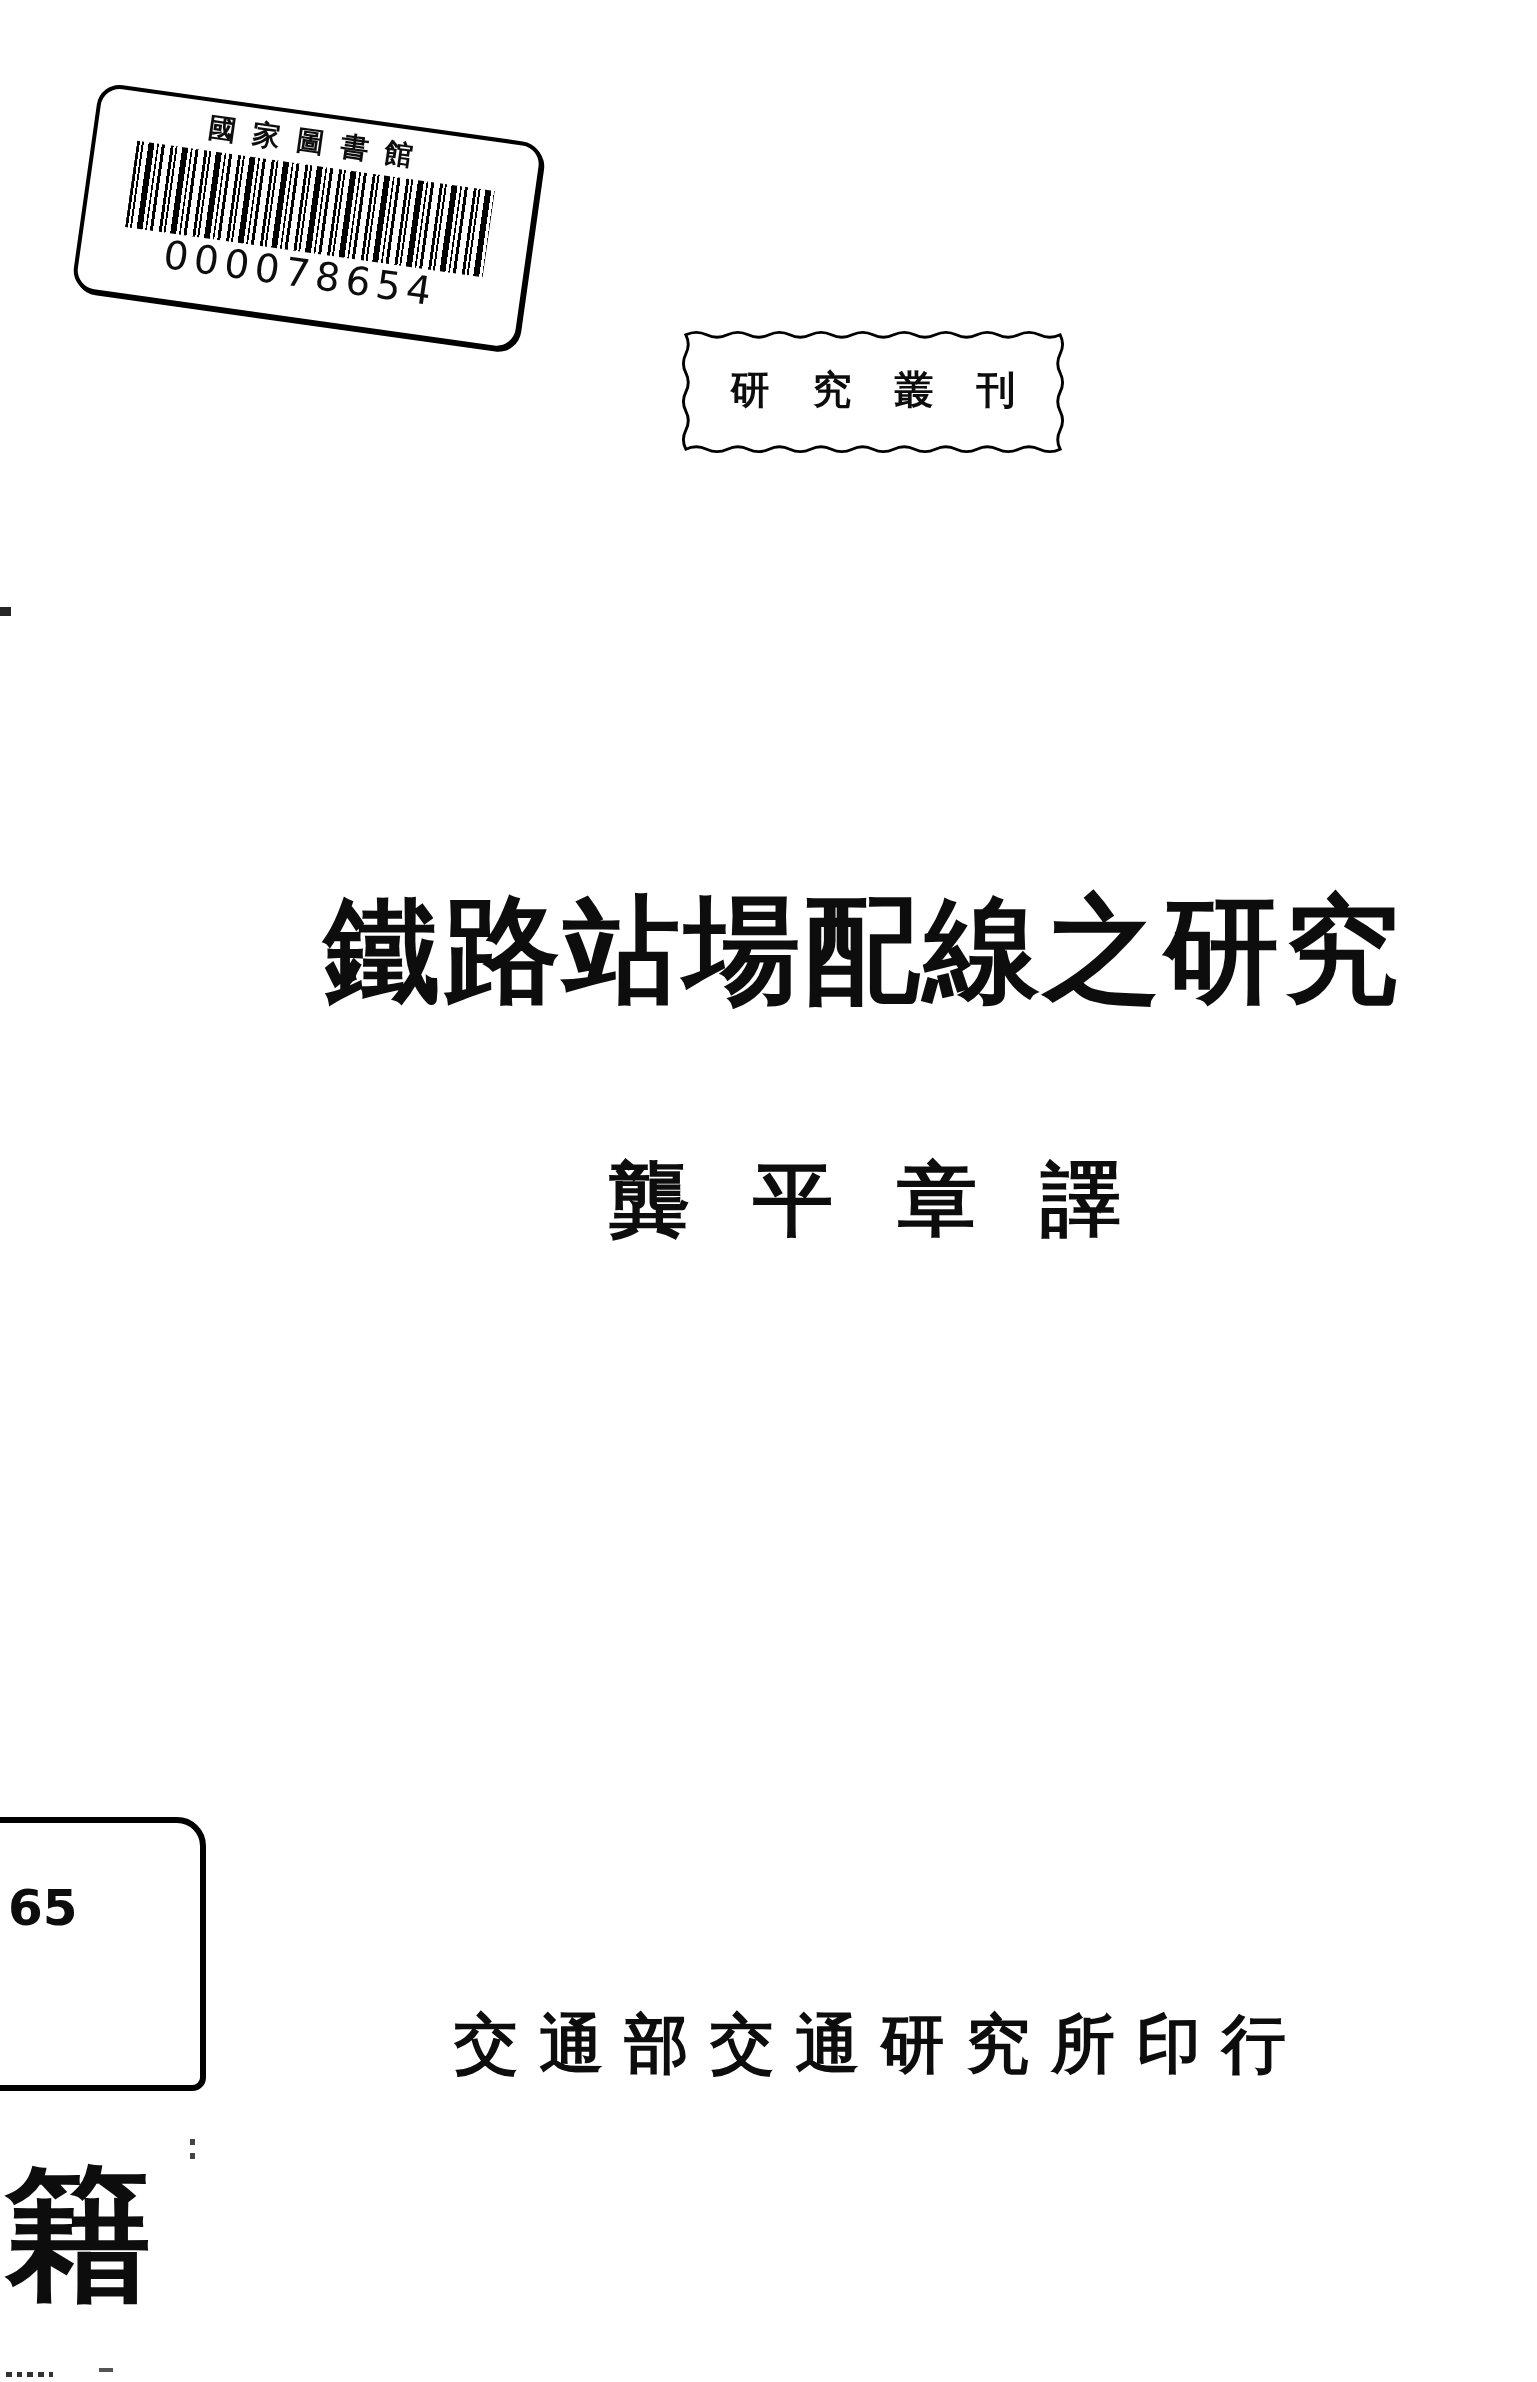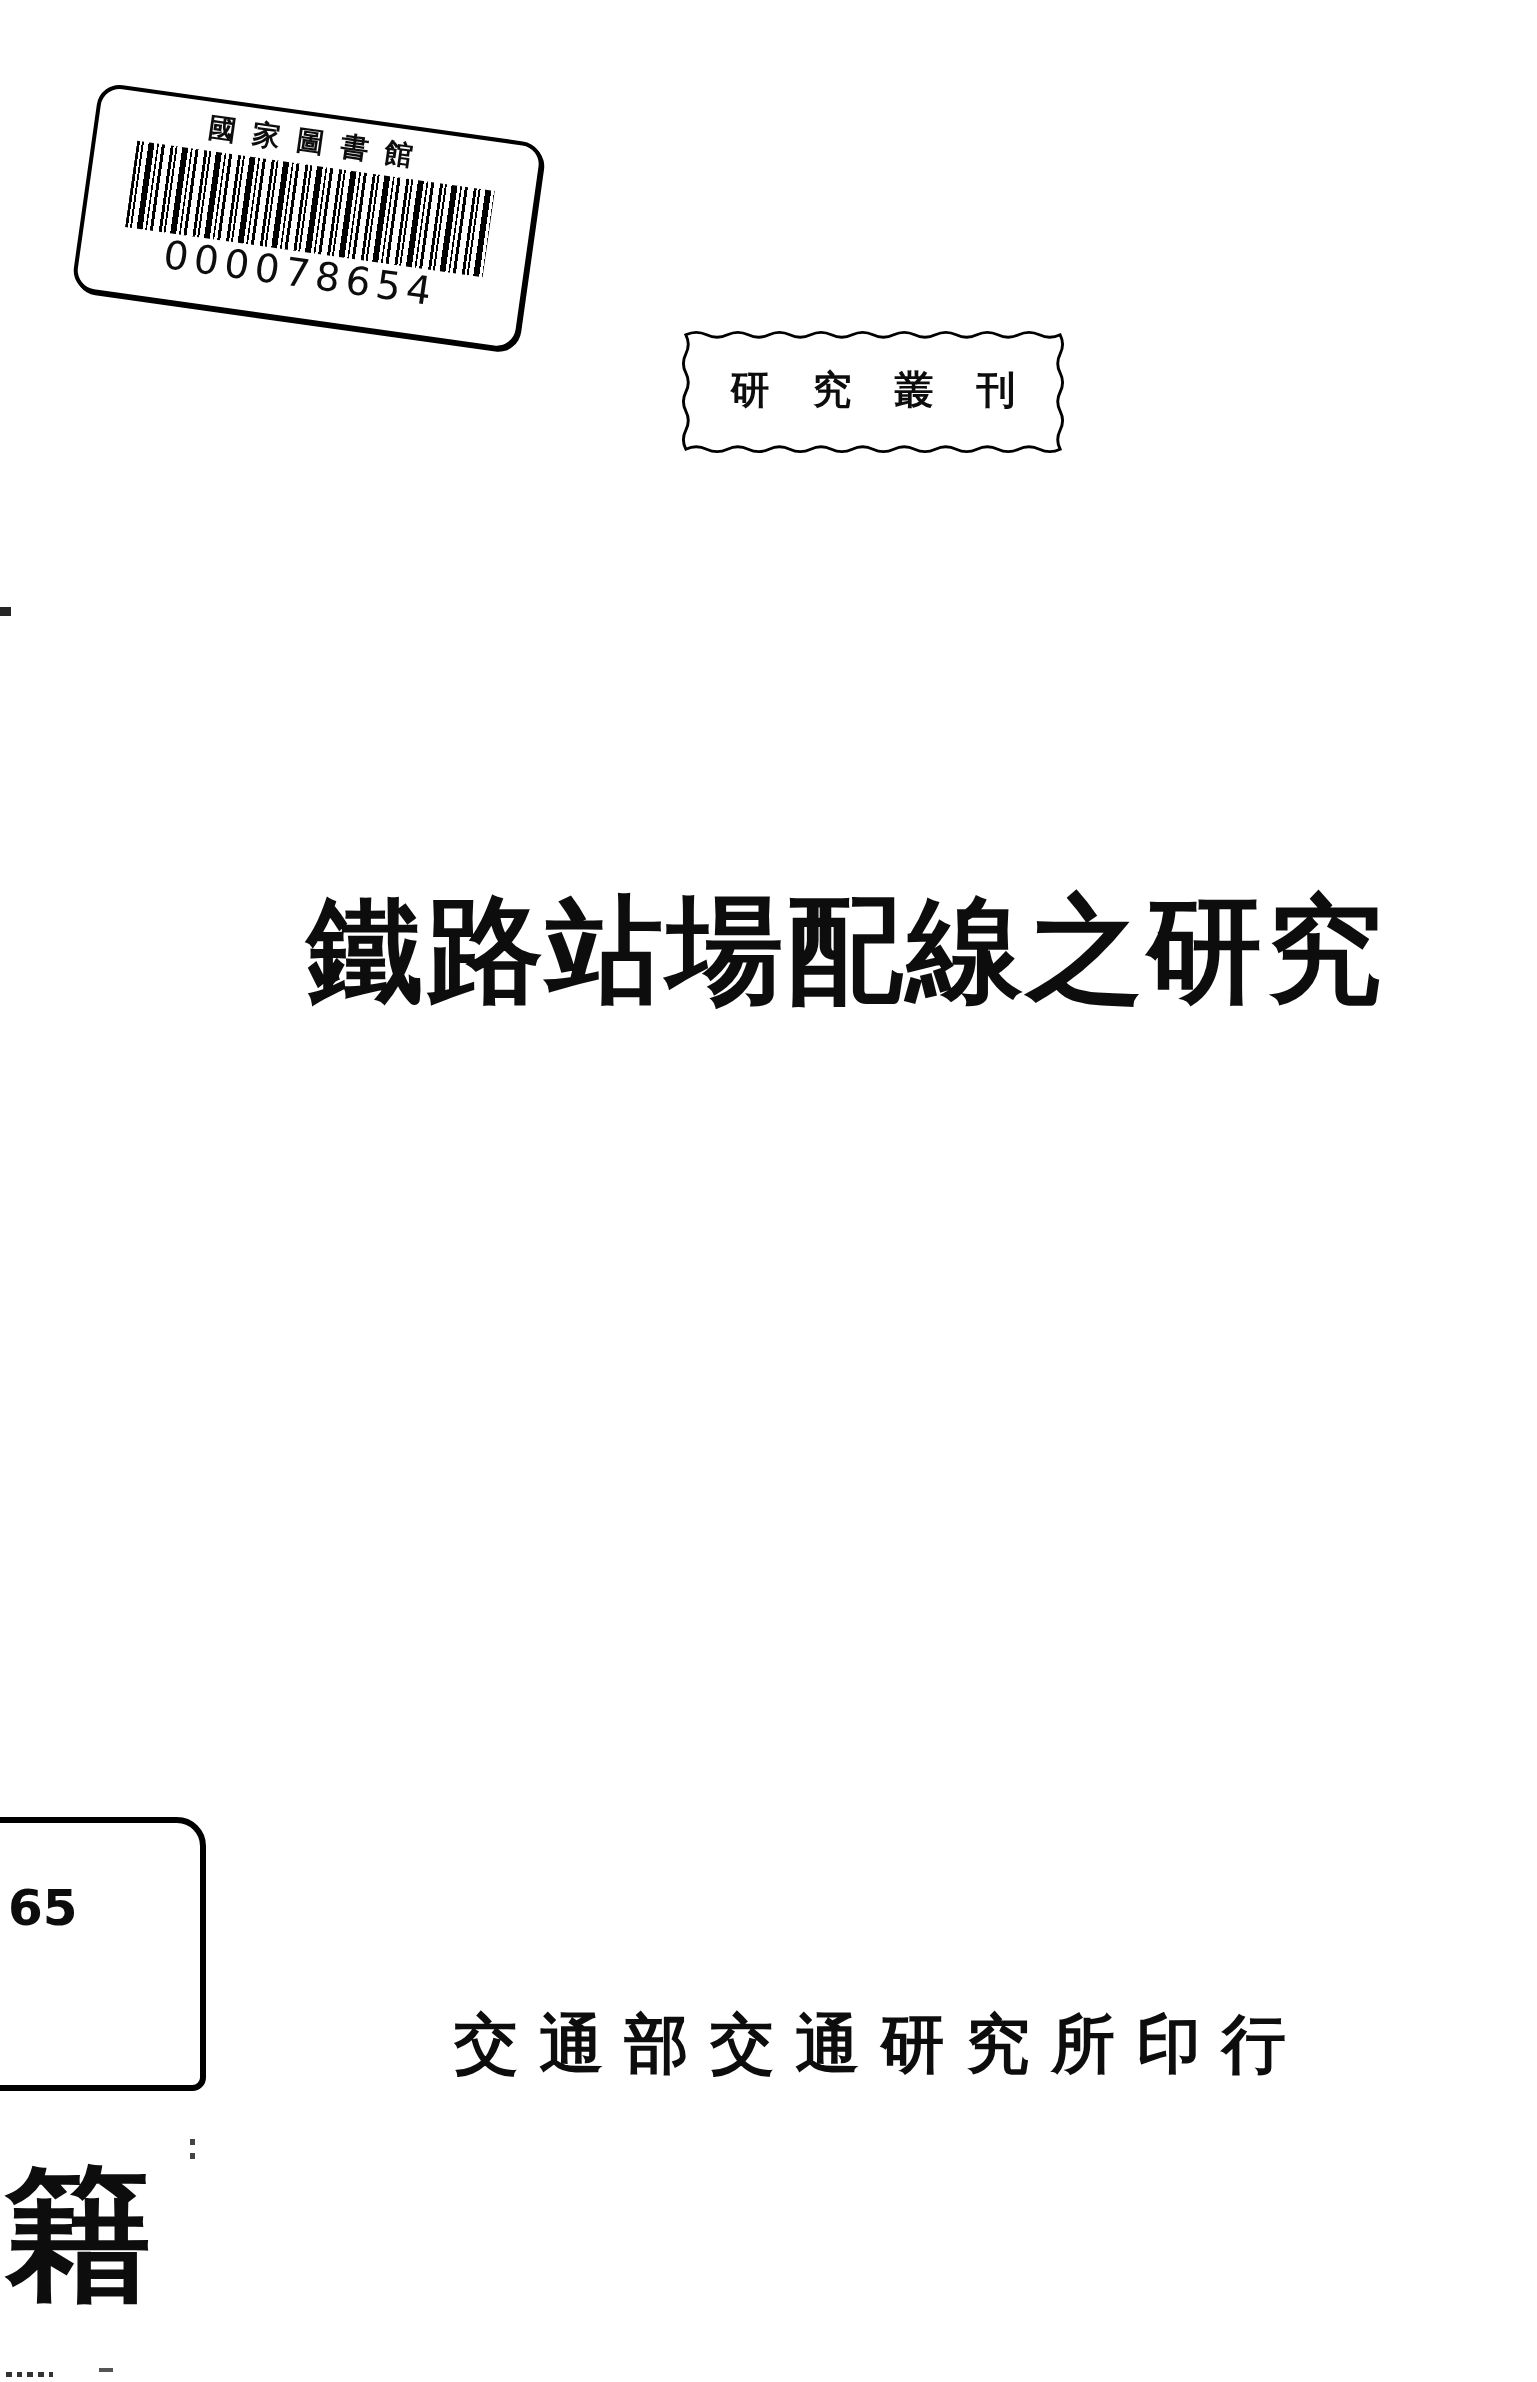--- a/index.html
+++ b/index.html
@@ -72,21 +72,21 @@
   .category{
     position:absolute;left:720px;top:532px;
     font-size:72px;
     font-weight:bold;
     letter-spacing:64px;
     white-space:nowrap;
   }
 
   
   .main-title{
-    position:absolute;left:307px;top:873px;
+    position:absolute;left:324px;top:873px;
     font-size:116px;
     font-weight:bold;
     letter-spacing:3.9px;
     white-space:nowrap;
   }
 
   
   .translator{
     position:absolute;left:609px;top:1147px;
     font-size:80px;
@@ -150,20 +150,21 @@
   <div class="stamp">
     <svg width="388" height="128" viewBox="0 0 400 132">
       <path d="M 7 7 Q 17.7 2.0 28.4 7.0 Q 39.2 12.0 49.9 7.0 Q 60.6 2.0 71.3 7.0 Q 82.1 12.0 92.8 7.0 Q 103.5 2.0 114.2 7.0 Q 124.9 12.0 135.7 7.0 Q 146.4 2.0 157.1 7.0 Q 167.8 12.0 178.6 7.0 Q 189.3 2.0 200.0 7.0 Q 210.7 12.0 221.4 7.0 Q 232.2 2.0 242.9 7.0 Q 253.6 12.0 264.3 7.0 Q 275.1 2.0 285.8 7.0 Q 296.5 12.0 307.2 7.0 Q 317.9 2.0 328.7 7.0 Q 339.4 12.0 350.1 7.0 Q 360.8 2.0 371.6 7.0 Q 382.3 12.0 393.0 7.0 Q 398.0 16.8 393.0 26.7 Q 388.0 36.5 393.0 46.3 Q 398.0 56.2 393.0 66.0 Q 388.0 75.8 393.0 85.7 Q 398.0 95.5 393.0 105.3 Q 388.0 115.2 393.0 125.0 Q 382.3 130.0 371.6 125.0 Q 360.8 120.0 350.1 125.0 Q 339.4 130.0 328.7 125.0 Q 317.9 120.0 307.2 125.0 Q 296.5 130.0 285.8 125.0 Q 275.1 120.0 264.3 125.0 Q 253.6 130.0 242.9 125.0 Q 232.2 120.0 221.4 125.0 Q 210.7 130.0 200.0 125.0 Q 189.3 120.0 178.6 125.0 Q 167.8 130.0 157.1 125.0 Q 146.4 120.0 135.7 125.0 Q 124.9 130.0 114.2 125.0 Q 103.5 120.0 92.8 125.0 Q 82.1 130.0 71.3 125.0 Q 60.6 120.0 49.9 125.0 Q 39.2 130.0 28.4 125.0 Q 17.7 120.0 7.0 125.0 Q 2.0 115.2 7.0 105.3 Q 12.0 95.5 7.0 85.7 Q 2.0 75.8 7.0 66.0 Q 12.0 56.2 7.0 46.3 Q 2.0 36.5 7.0 26.7 Q 12.0 16.8 7.0 7.0 Z" fill="none" stroke="#000" stroke-width="3"></path>
     </svg>
     <div class="stamp-text">研究叢刊</div>
   </div>
 
 
   <div class="main-title">鐵路站場配線之研究</div>
 
+  <div class="translator">龔平章譯</div>
 
   <div class="callnum-box">
     <div class="callnum-text">65</div>
   </div>
 
   <div class="publisher">交通部交通研究所印行</div>
 
   <div class="corner-char">籍</div>
 
   <div class="speck-left"></div>

